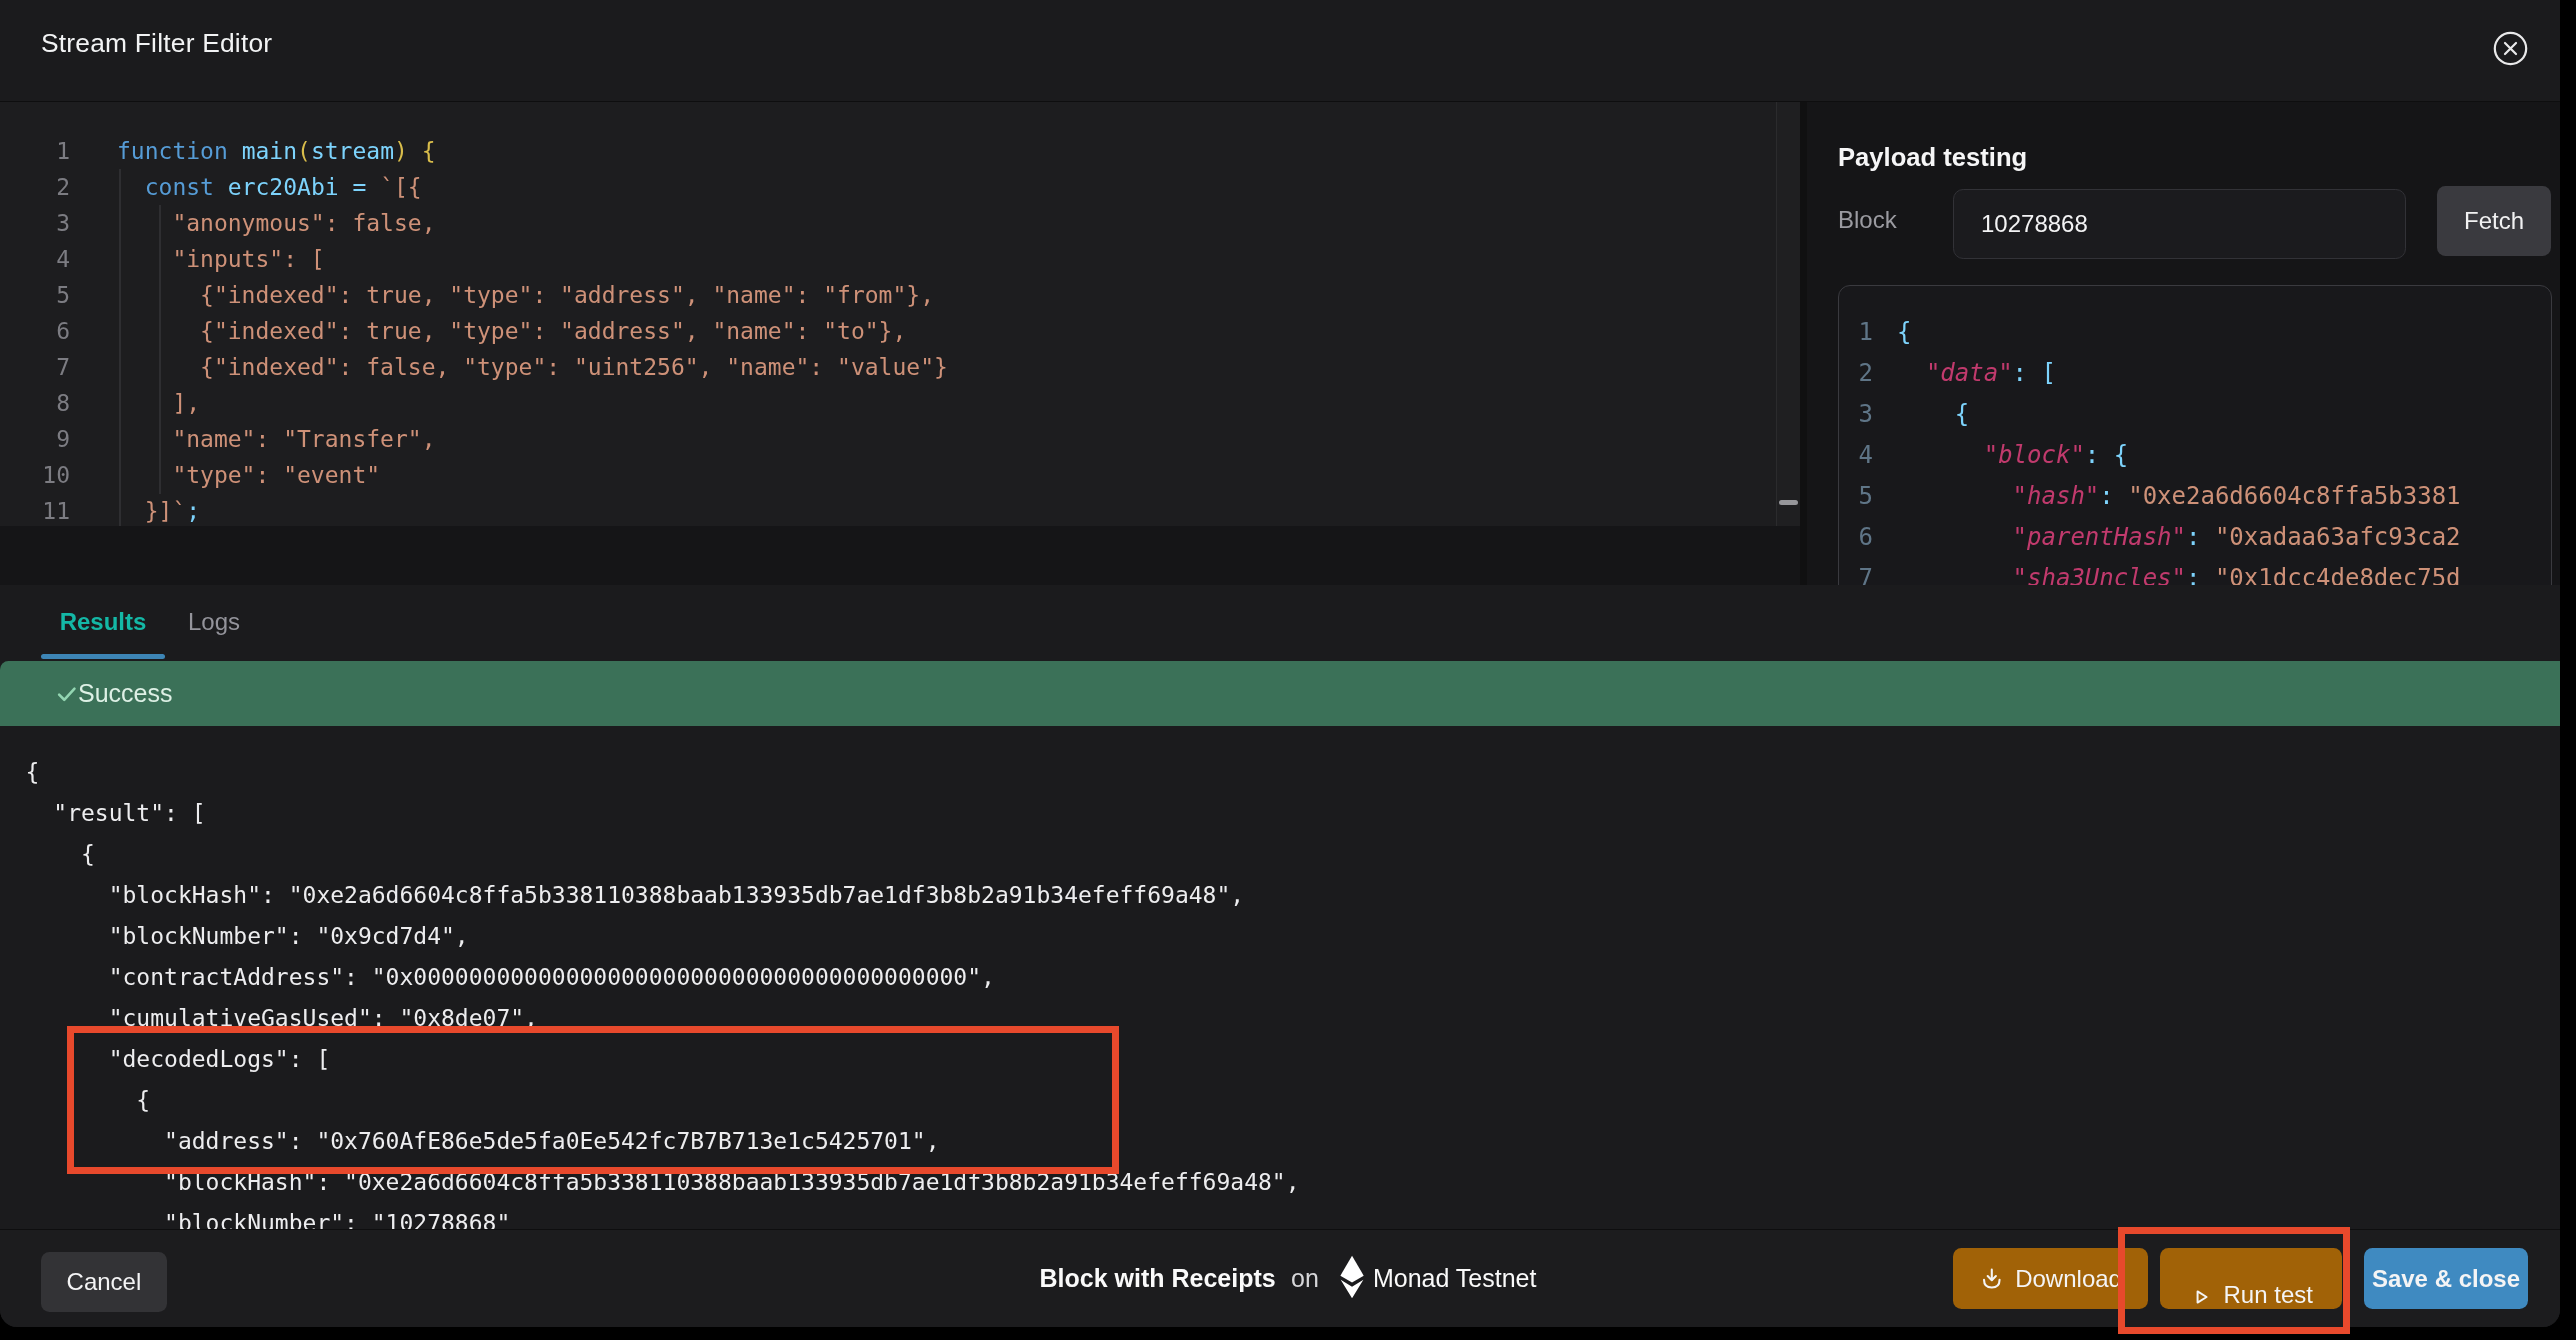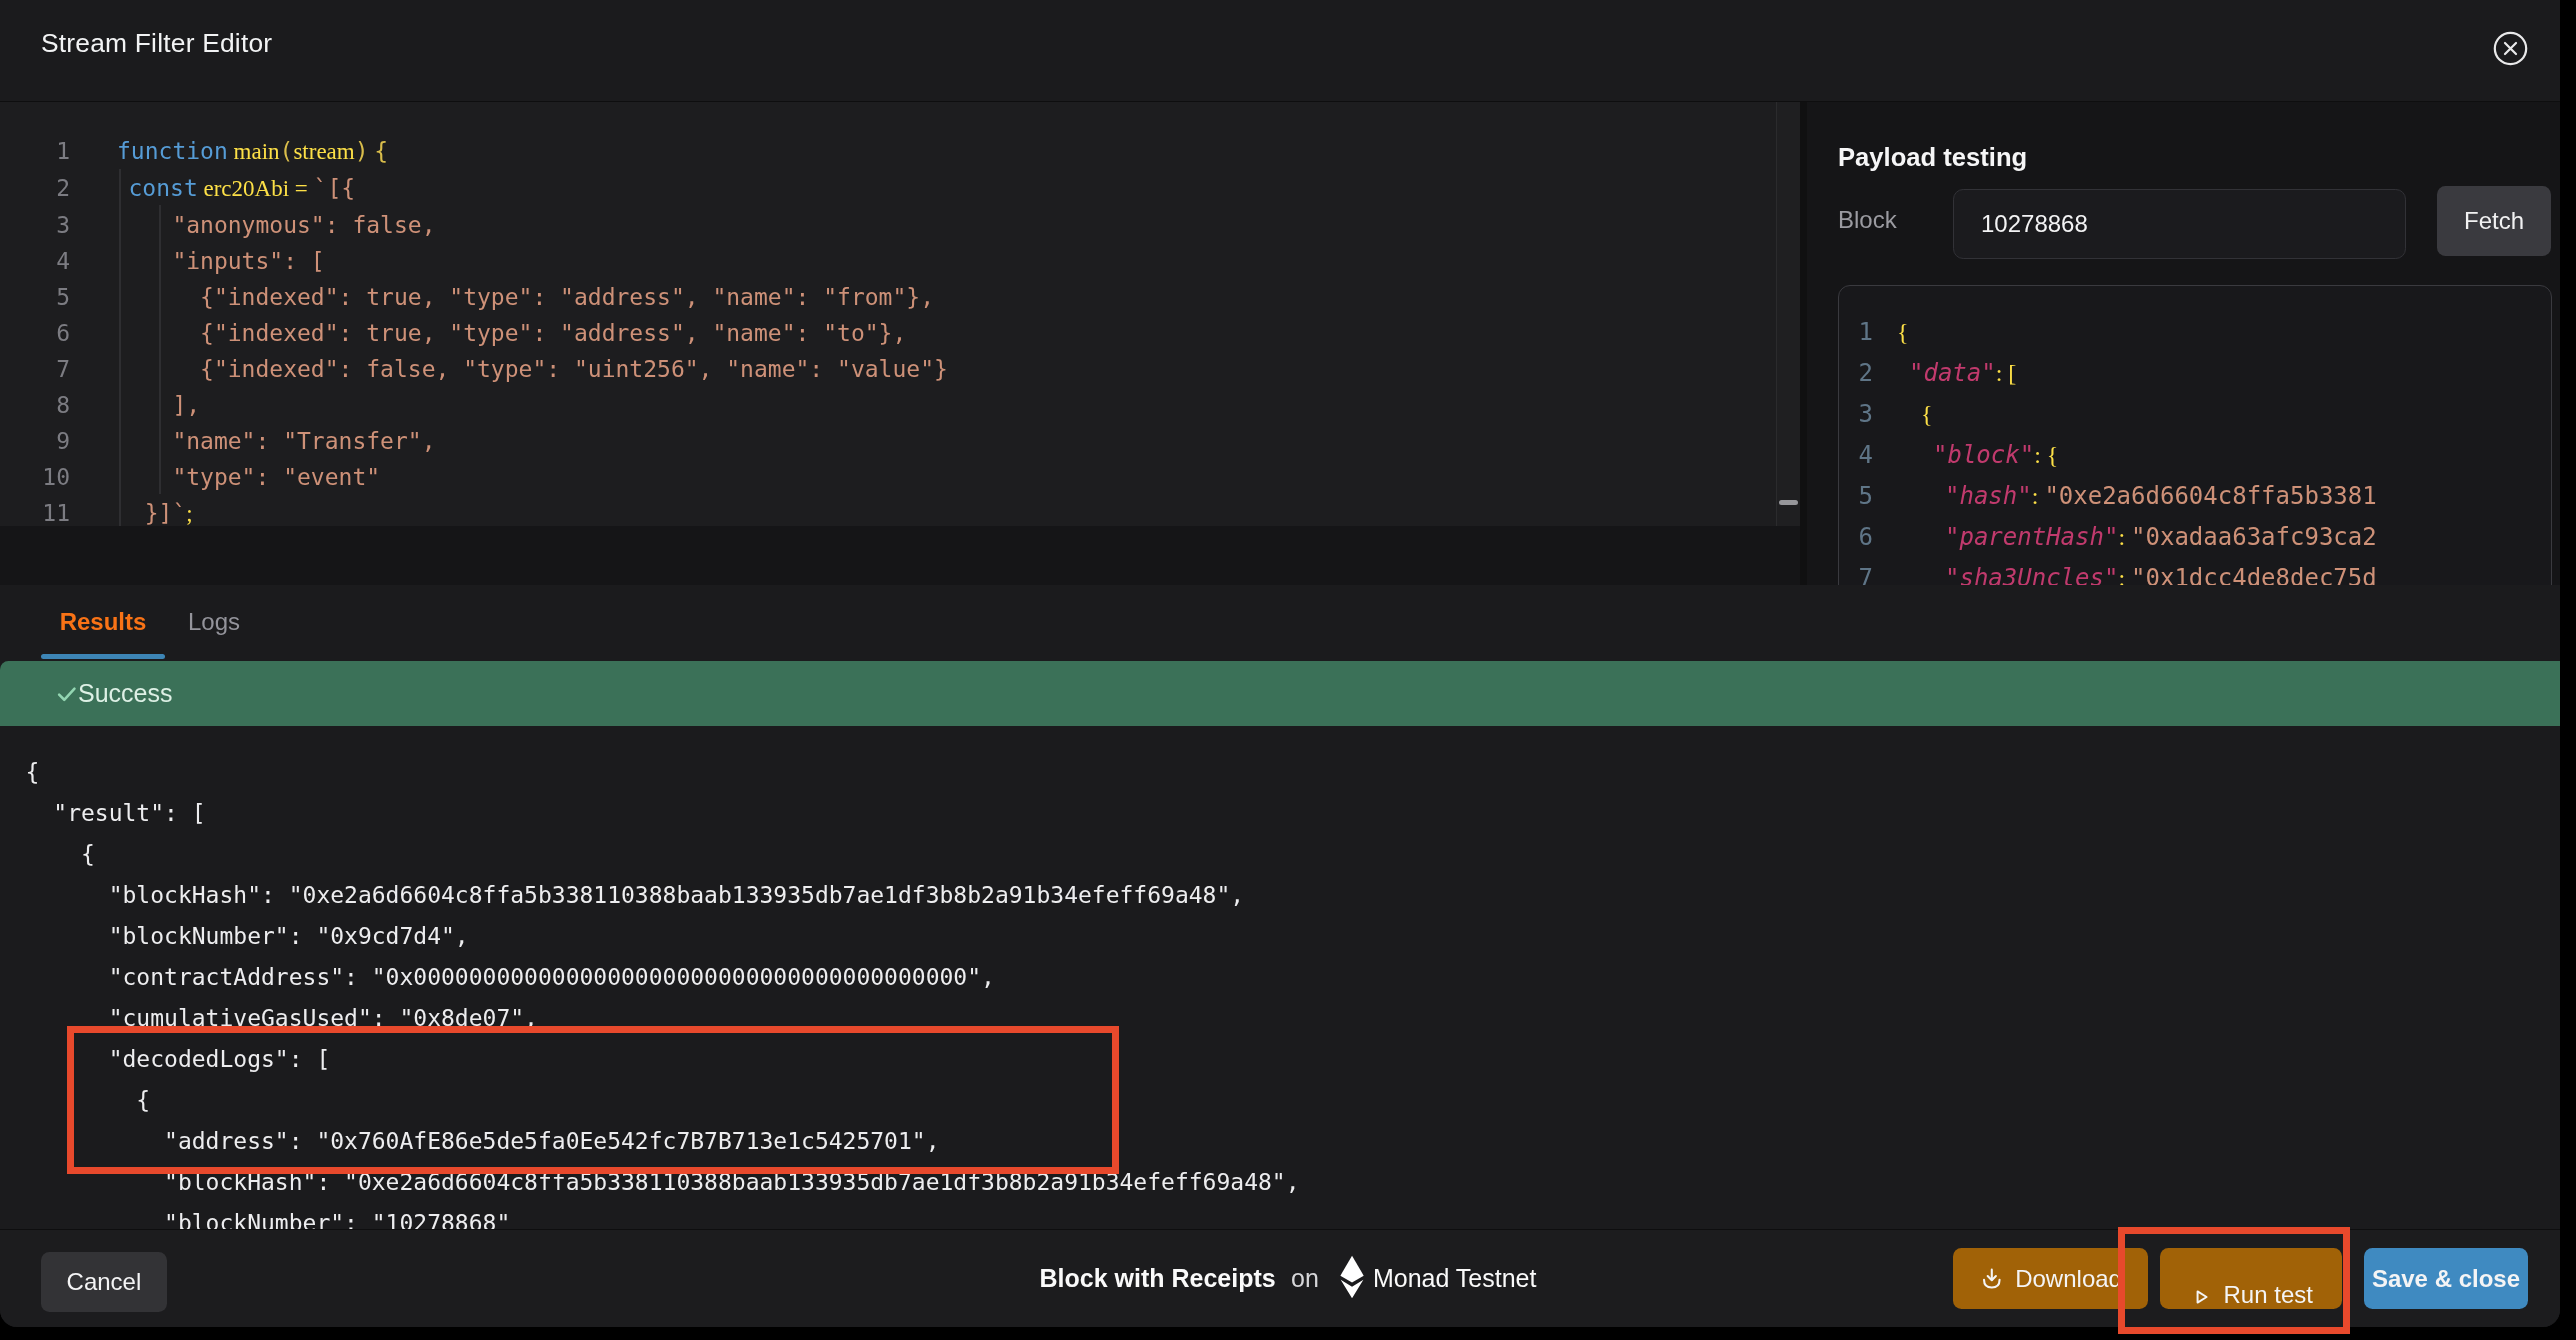--- a/index.html
+++ b/index.html
@@ -13,21 +13,21 @@
   .title{position:absolute;left:41px;top:28px;font-size:26.4px;font-weight:500;color:#f2f3f4;letter-spacing:0.2px;}
   .close{position:absolute;left:2491px;top:29px;width:39px;height:39px;cursor:pointer;background:none;border:none;padding:0;}
 
   
   .top{position:absolute;left:0;top:102px;width:2576px;height:483px;background:#151517;}
   .editor{position:absolute;left:0;top:0;width:1776px;height:424px;background:#1d1d1f;
           padding-top:31px;font-family:"DejaVu Sans Mono",monospace;font-size:23px;line-height:36px;overflow:hidden;}
   .crow{display:flex;}
   .editor .ln{flex:none;width:70px;text-align:right;color:#7c7c82;}
   .editor .cd{margin-left:47px;white-space:pre;}
-  .kw{color:#569cd6;} .pl{color:#fde047;font-family:Liberation Serif, serif;} .au{color:#d9bd4b;} .st{color:#ce9178;}
+  .kw{color:#569cd6;} .pl{color:#7dd3fc;} .au{color:#d9bd4b;} .st{color:#ce9178;}
   .pn{color:#c13a6d;font-style:italic;}
   .iguide{position:absolute;width:1.7px;background:#2e2e31;}
   .g1{left:119px;top:67px;height:362px;} .g2{left:159px;top:103px;height:289px;}
   .scrollstrip{position:absolute;left:1776px;top:0;width:24px;height:424px;background:#1f1f21;border-left:1.7px solid #2b2b2d;}
   .thumb{position:absolute;left:1.7px;top:398px;width:19px;height:5.1px;background:#97979b;border-radius:2.6px;}
   .vdivider{position:absolute;left:1800px;top:0;width:6.8px;height:483px;background:#101011;}
 
   
   .rpanel{position:absolute;left:1807px;top:0;width:769px;height:483px;background:#151517;overflow:hidden;}
   .ptitle{position:absolute;left:31px;top:41px;font-size:25.6px;font-weight:600;color:#f6f6f7;}
@@ -37,21 +37,21 @@
   .fetch{position:absolute;left:630px;top:84px;width:114px;height:70px;border-radius:8.5px;background:#3a3a3f;border:none;
          font-size:24px;font-weight:500;color:#f1f1f2;cursor:pointer;font-family:"Liberation Sans",sans-serif;}
   .preview{position:absolute;left:31px;top:183px;width:714px;height:401px;border:1.7px solid #3a3a3f;border-radius:12px;
            background:#18181b;padding-top:25.6px;overflow:hidden;font-family:"DejaVu Sans Mono",monospace;font-size:24px;line-height:41px;}
   .preview .ln{flex:none;width:34px;text-align:right;color:#5f7587;}
   .preview .cd{margin-left:24px;white-space:pre;}
 
   
   .results{position:absolute;left:0;top:585px;width:2576px;height:644px;background:#1b1b1d;overflow:hidden;}
   .tab{position:absolute;top:0;height:76px;line-height:73px;text-align:center;font-size:24px;cursor:pointer;}
-  .tab-results{left:41px;width:124px;font-weight:600;color:#f97316;}
+  .tab-results{left:41px;width:124px;font-weight:600;color:#14b8a6;}
   .tab-logs{left:165px;width:98px;font-weight:500;color:#94949b;}
   .underline{position:absolute;left:41px;top:69px;width:124px;height:5.1px;background:#3d85b5;border-radius:2.6px;}
   .banner{position:absolute;left:0;top:76px;width:2576px;height:65px;background:#3b7158;border-radius:8.5px 8.5px 0 0;}
   .banner svg{position:absolute;left:54px;top:19.6px;}
   .banner .btext{position:absolute;left:78px;top:18px;font-size:25px;font-weight:500;color:#ddf0e5;}
   .resultjson{position:absolute;left:25.6px;top:167px;margin:0;font-family:"DejaVu Sans Mono",monospace;
               font-size:23px;line-height:41px;color:#ededef;white-space:pre;}
 
   
   .footer{position:absolute;left:0;top:1229px;width:2576px;height:98px;background:#1c1c1e;border-top:1.7px solid #0e0e0f;}

